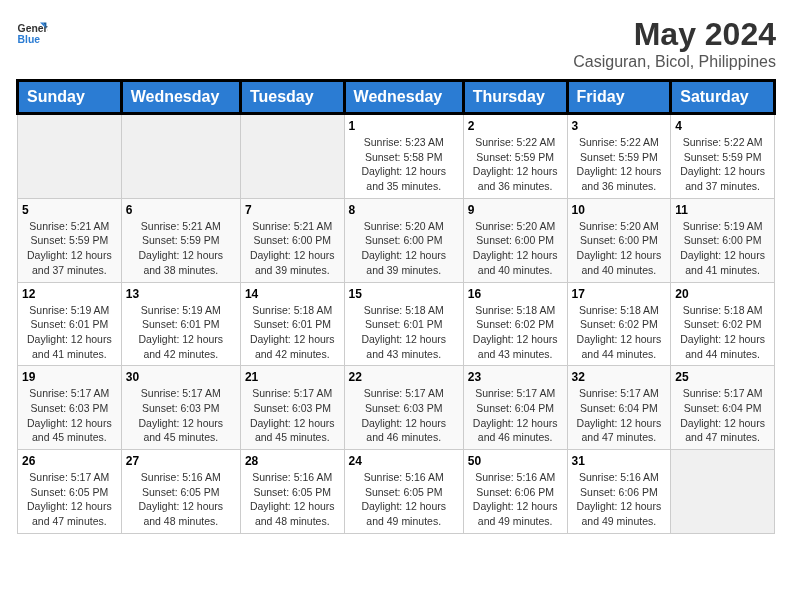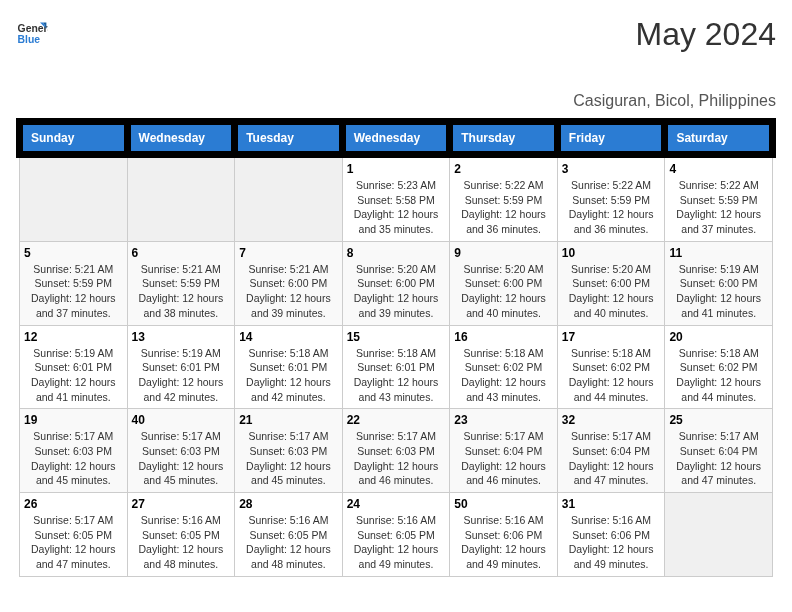--- a/index.html
+++ b/index.html
@@ -23,42 +23,41 @@
     }
     .logo-icon {
       width: 32px;
       height: 32px;
     }
     .title-block {
       text-align: right;
     }
     .title-block h1 {
       font-size: 32px;
-      font-weight: normal;
+      font-weight: bold;
       color: #333;
     }
     .title-block h2 {
       font-size: 16px;
       font-weight: normal;
       color: #555;
-      margin-top: 39px;
     }
     table {
       width: 100%;
       border-collapse: collapse;
       font-size: 11px;
     }
     thead tr th {
       background-color: #2b7cd3;
       color: #fff;
       padding: 6px 8px;
       text-align: left;
-      font-size: 12px;
+      font-size: 16px;
       font-weight: bold;
-      border: 7px solid #000000;
+      border: 3px solid #000000;
     }
     tbody tr td {
       border: 1px solid #ccc;
       padding: 4px 4px;
       vertical-align: top;
       background: #fff;
       min-height: 80px;
     }
     tbody tr:nth-child(even) td {
       background: #f9f9f9;
@@ -247,21 +246,21 @@
       </tr>
       <tr>
         <td>
           <span class="day-num">19</span>
           <div class="day-info" style="white-space: pre-line;">Sunrise: 5:17 AM
 Sunset: 6:03 PM
 Daylight: 12 hours
 and 45 minutes.</div>
         </td>
         <td>
-          <span class="day-num">40</span>
+          <span class="day-num">30</span>
           <div class="day-info" style="white-space: pre-line;">Sunrise: 5:17 AM
 Sunset: 6:03 PM
 Daylight: 12 hours
 and 45 minutes.</div>
         </td>
         <td>
           <span class="day-num">21</span>
           <div class="day-info" style="white-space: pre-line;">Sunrise: 5:17 AM
 Sunset: 6:03 PM
 Daylight: 12 hours

